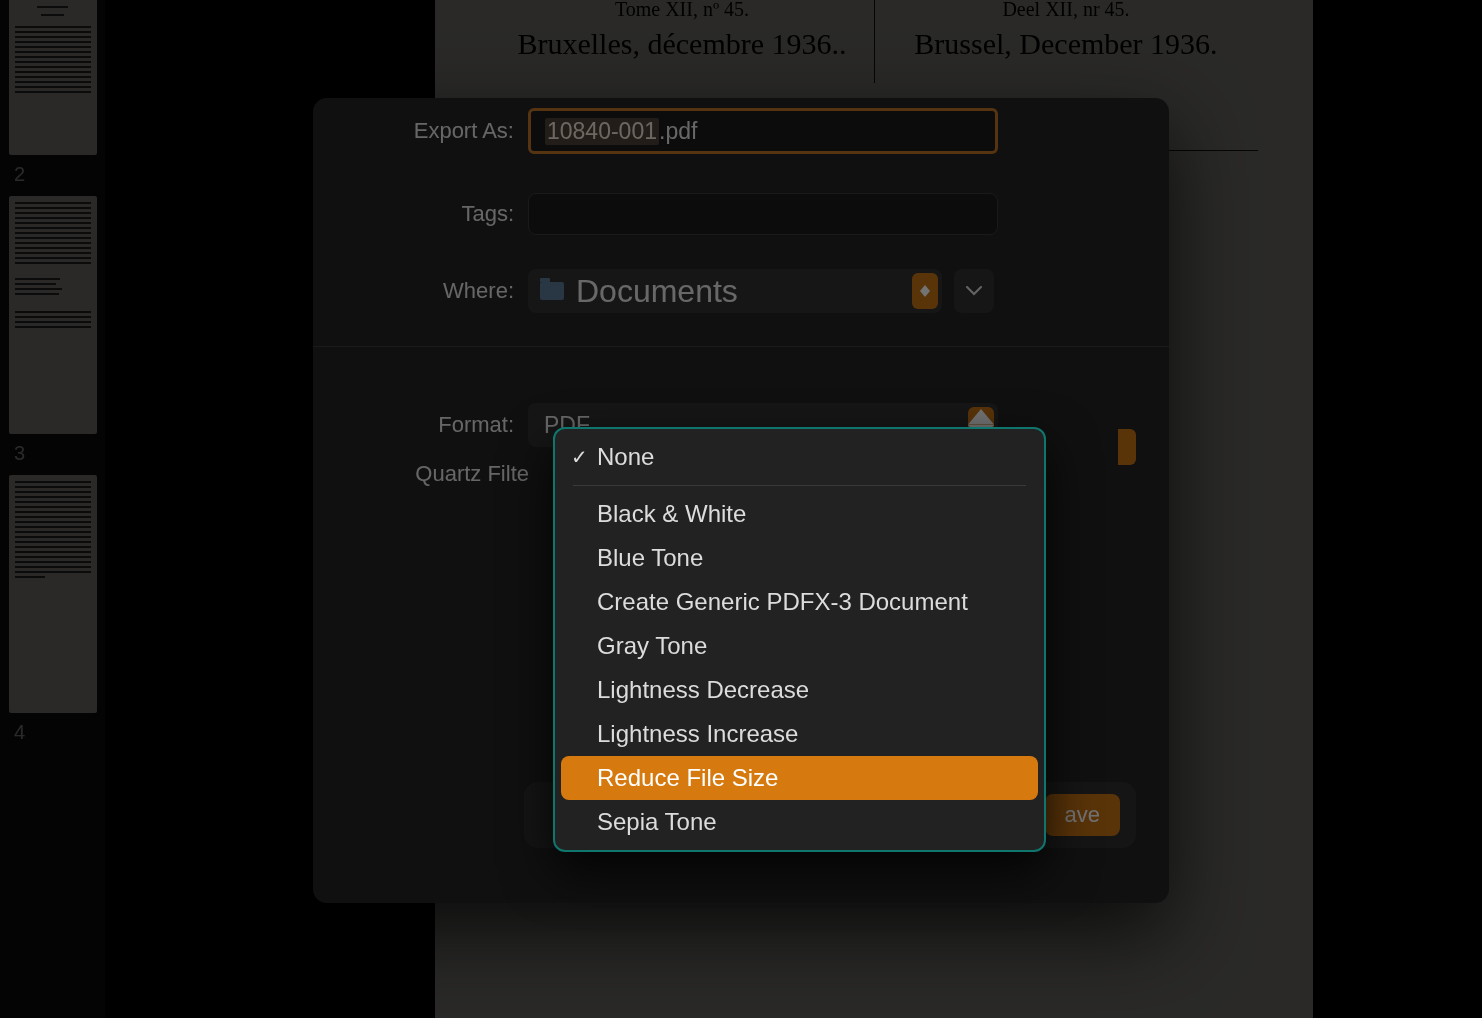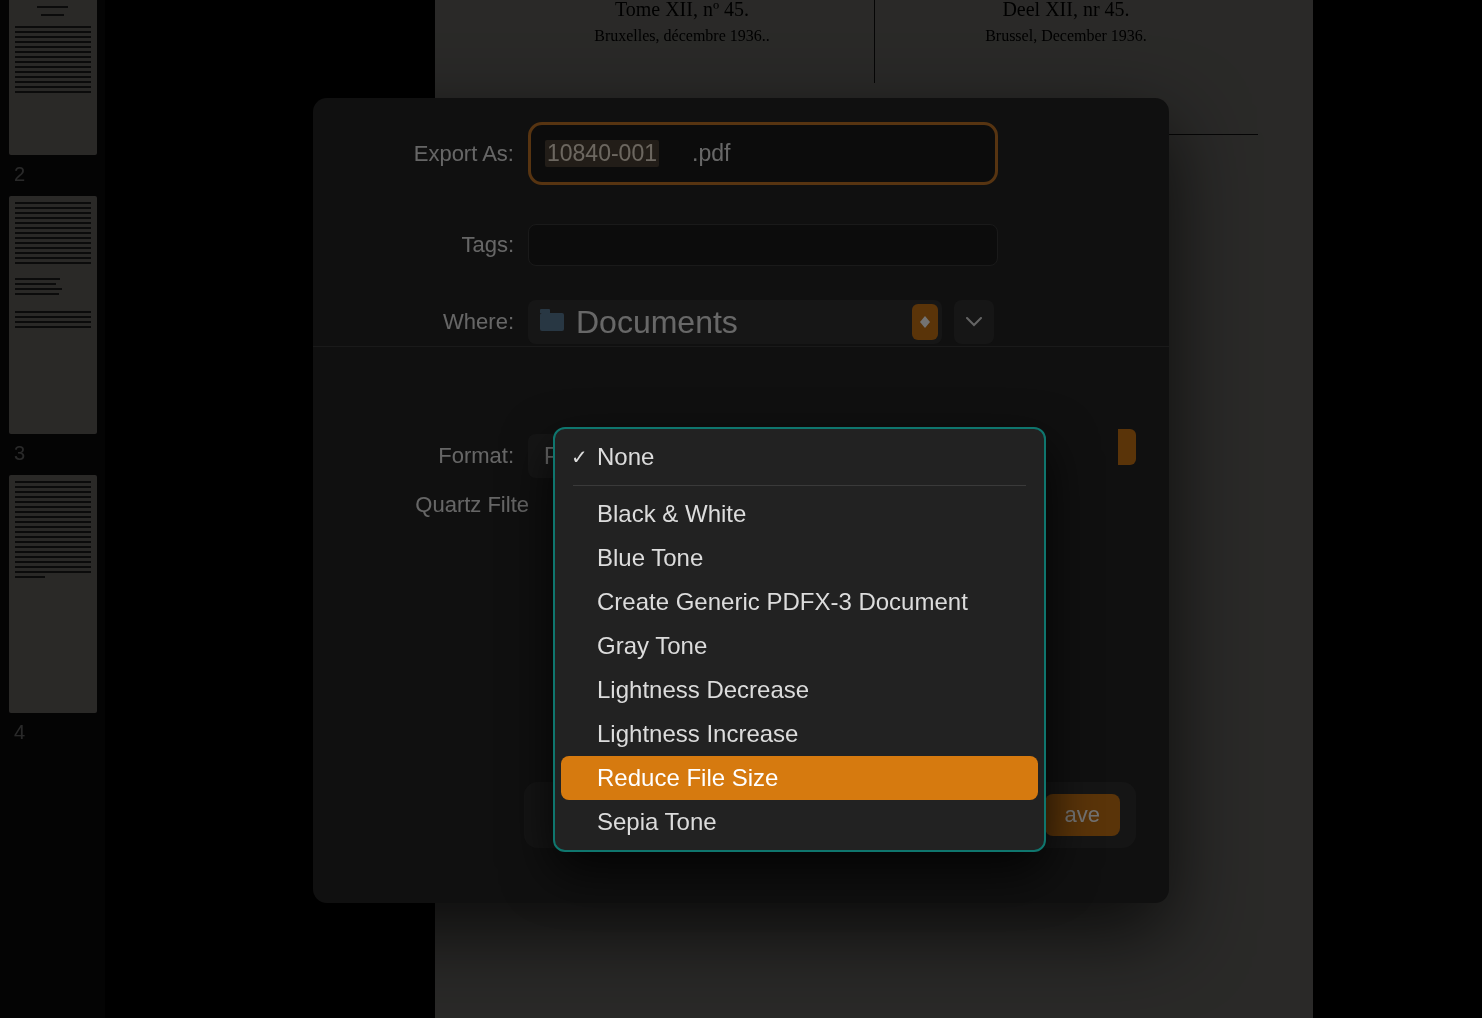--- a/index.html
+++ b/index.html
@@ -61,21 +61,21 @@
   background:#f6f3ea;
   padding:0 55px;
 }
 .doc-rule{border:0;border-top:1px solid #222;margin-top:83px;}
 .doc-divider{
   position:absolute;left:50%;top:0;width:1px;height:83px;background:#222;
 }
 .doc-head{display:flex;gap:0;font-family:"Times New Roman",serif;text-align:center;}
 .doc-head>div{flex:1;padding:0 20px 6px;}
 .doc-head .line1{font-size:20px;margin-top:-2px;}
-.doc-head .line2{font-size:16px;margin-top:6px;}
+.doc-head .line2{font-size:30px;margin-top:6px;}
 
 
 .dialog{
   position:absolute;
   left:313px;
   top:98px;
   width:856px;
   height:805px;
   background:#242424;
   border-radius:14px;
@@ -92,43 +92,42 @@
   align-items:center;
   padding:0 30px;
 }
 .row .lbl{
   width:185px;
   text-align:right;
   color:#e2e2e2;
   font-size:22px;
   padding-right:14px;
 }
-.row-export{margin-top:24px;}
+.row-export{margin-top:10px;}
 .row-tags{margin-top:39px;}
 .row-where{margin-top:34px;}
 .row-format{margin-top:90px;}
 .row-filter{margin-top:14px;}
 
 .field{
   height:42px;
   background:#1c1c1c;
   border:1px solid #3a3a3a;
   border-radius:8px;
   color:#e4e4e4;
   font-size:23px;
   padding:0 14px;
   display:flex;
   align-items:center;
 }
 .export-field{
   width:470px;
   border:3px solid #c07427;
-  border-radius:14px;
-  height:63px;
-  gap:33px;
+  border-radius:6px;
+  height:46px;
 }
 .export-field .sel{
   background:#4d4235;
   color:#f0e5d6;
   padding:0 2px;
   border-radius:2px;
 }
 .tags-field{width:470px;}
 .where-wrap{display:flex;gap:12px;}
 .where-select{

